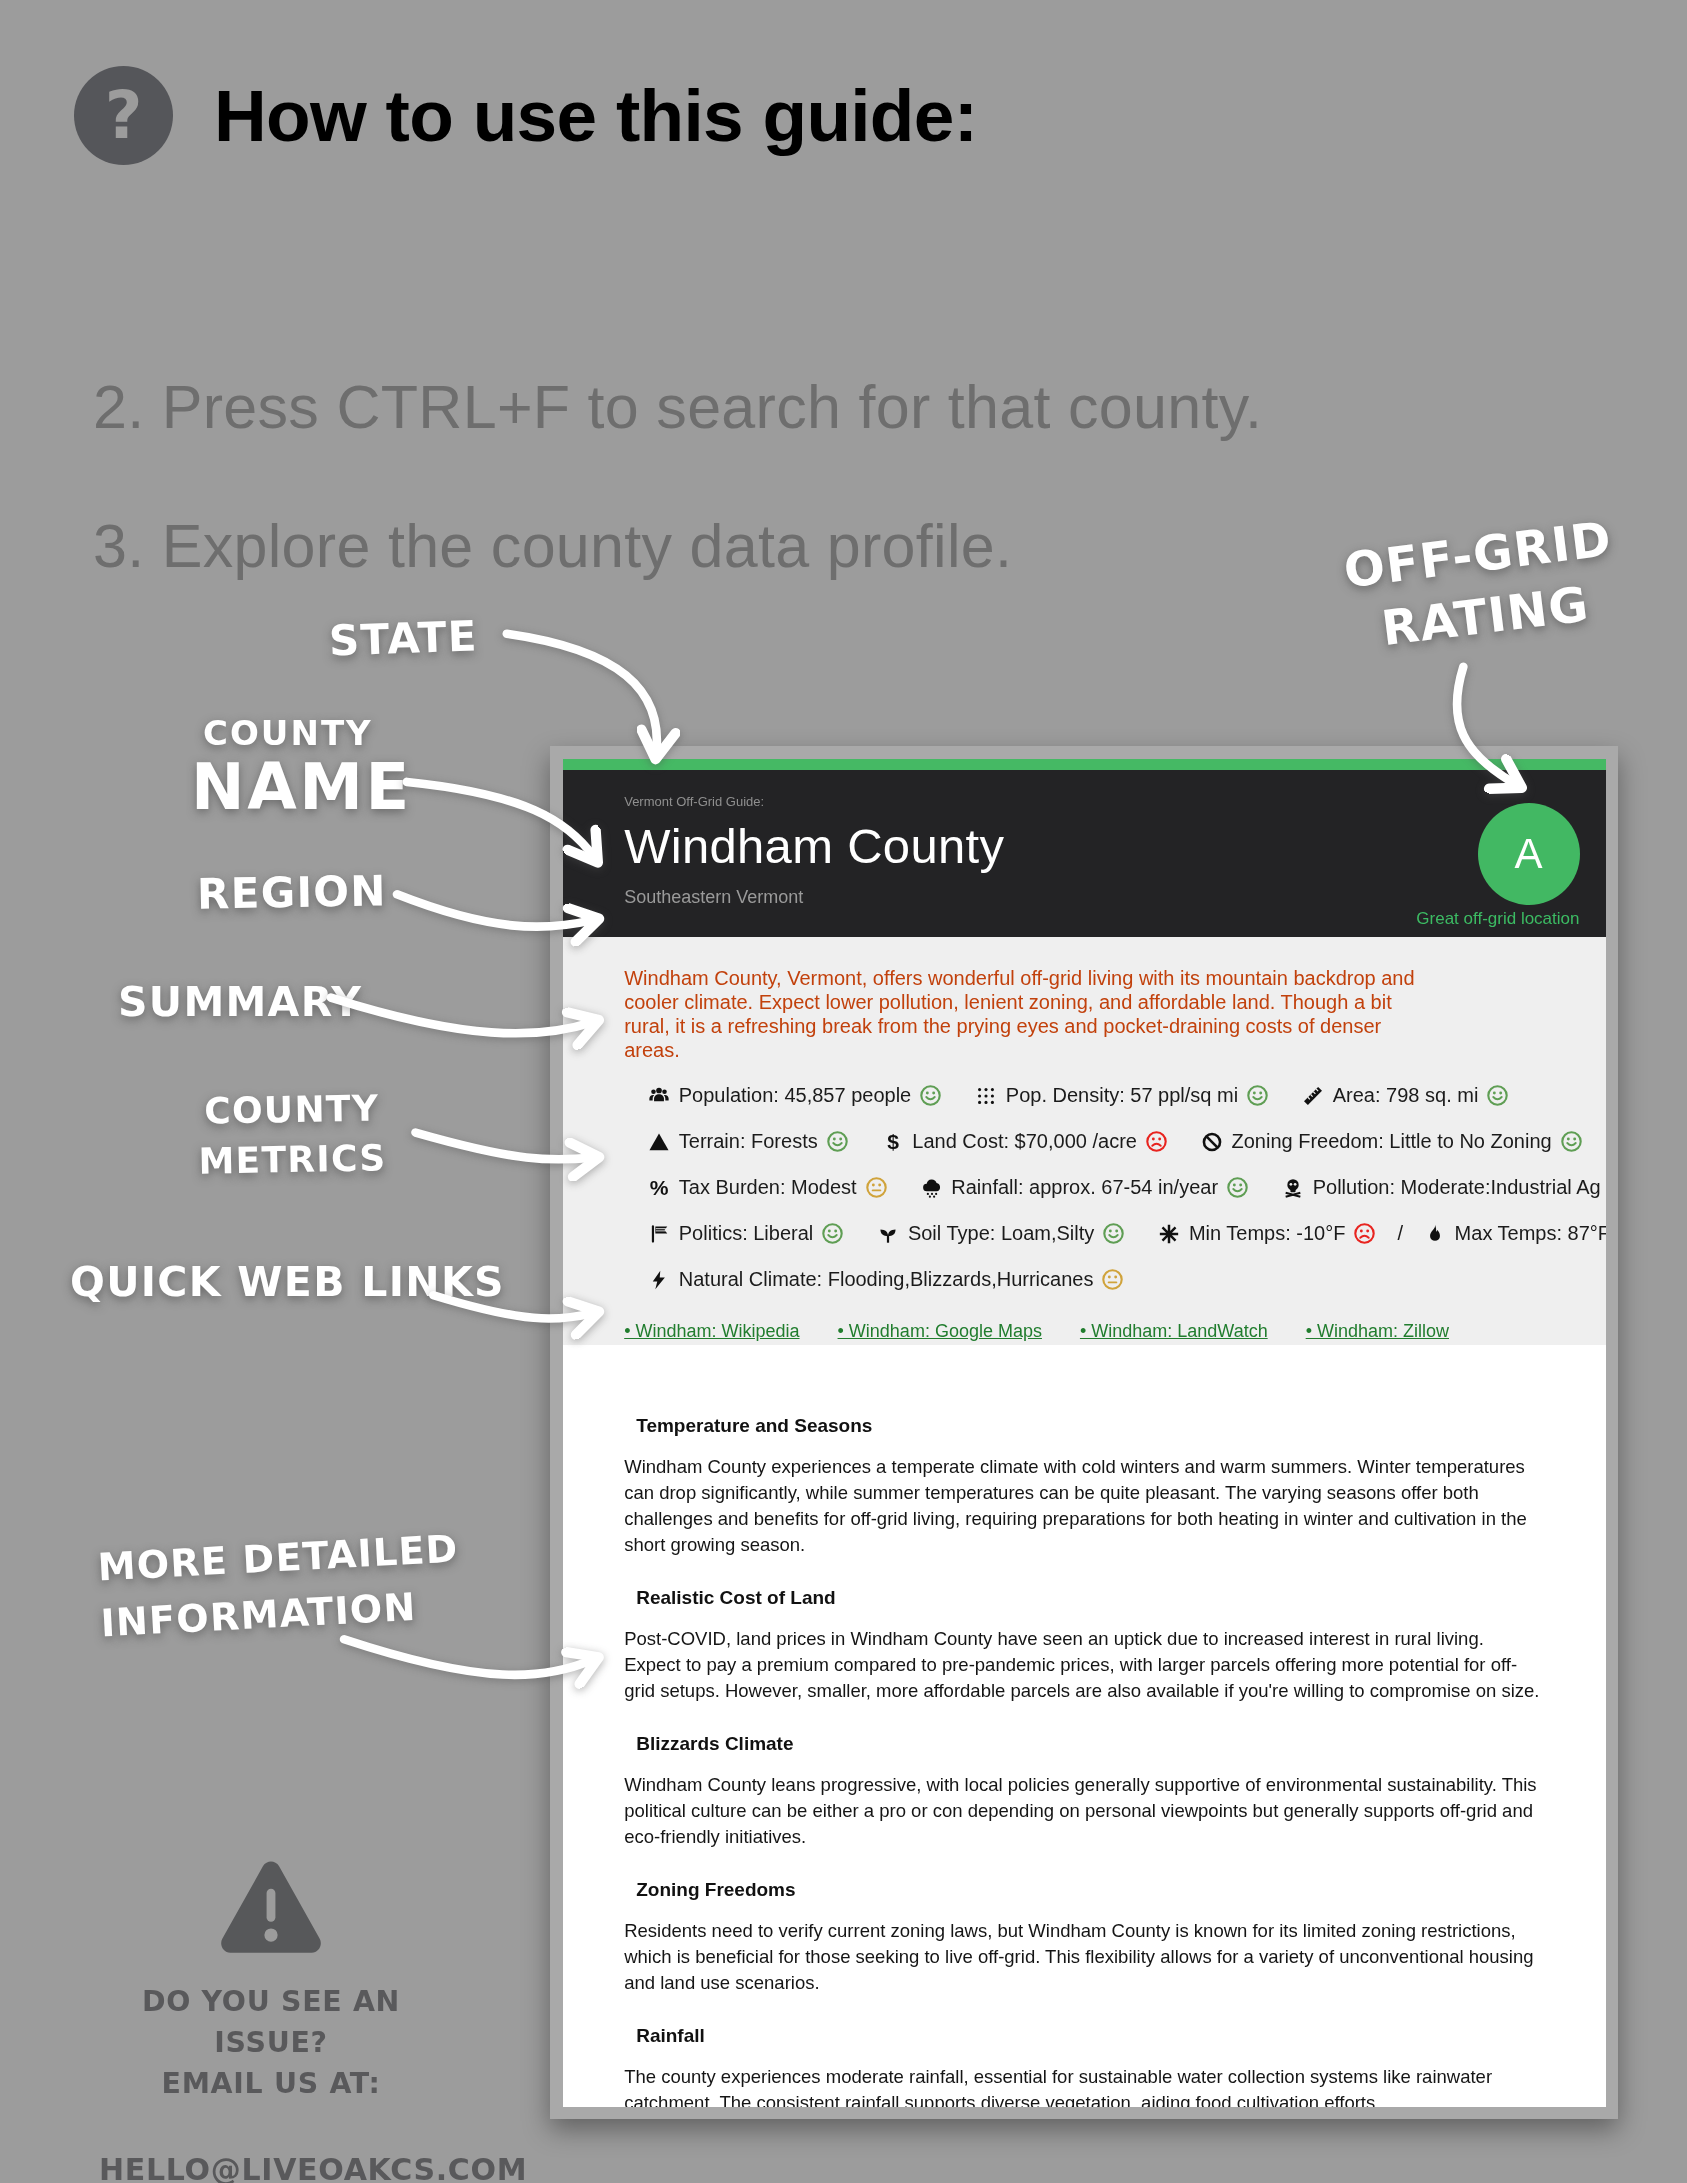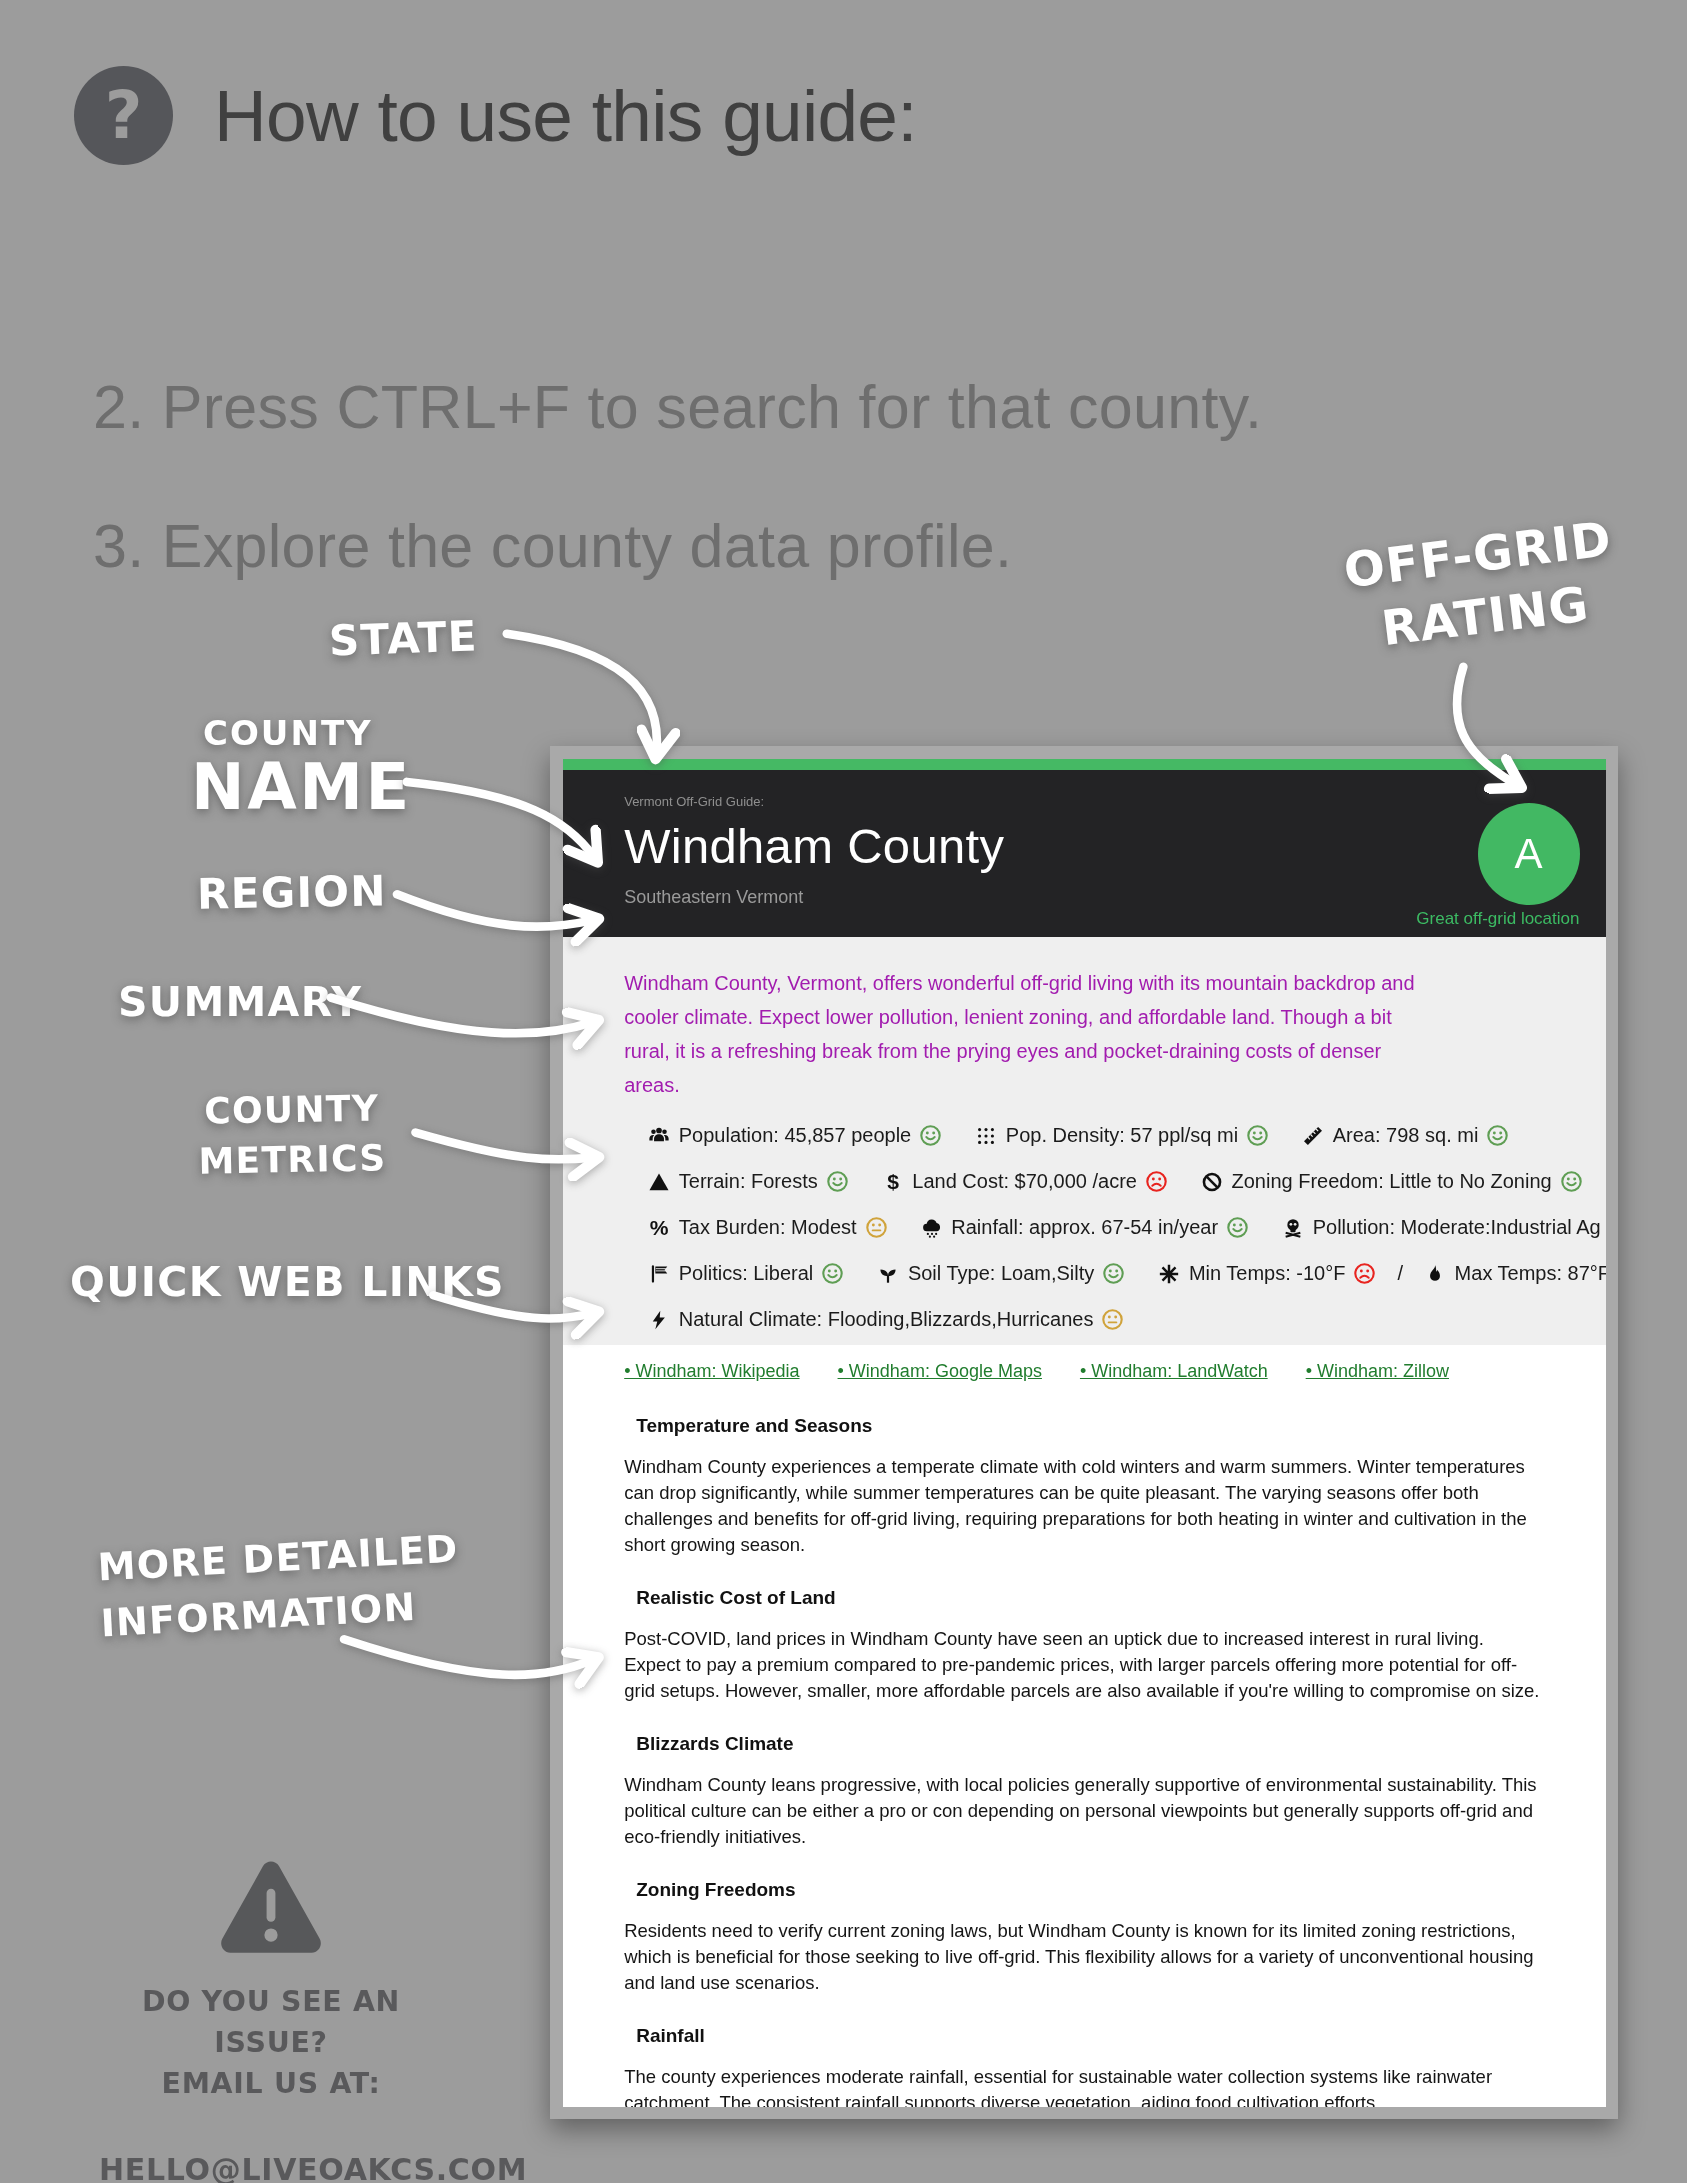--- a/index.html
+++ b/index.html
@@ -3,21 +3,21 @@
 <meta charset="utf-8">
 <style>
   html,body{margin:0;padding:0;background:#9c9c9c;}
   .page{position:relative;width:1687px;height:2183px;background:#9c9c9c;overflow:hidden;
         font-family:"Liberation Sans",sans-serif;}
   
   .help-row{position:absolute;left:74px;top:66px;display:flex;align-items:center;gap:41px;}
   .help-icon{width:99px;height:99px;border-radius:50%;background:#55565a;color:#9c9c9c;
              display:flex;align-items:center;justify-content:center;
              font-size:65px;font-weight:800;font-family:"DejaVu Sans",sans-serif;}
-  .help-title{font-size:73px;font-weight:400;color:#404040;letter-spacing:-0.7px;text-align:center;}
+  .help-title{font-size:73px;font-weight:700;color:#000000;letter-spacing:-0.7px;text-align:center;}
   .step{position:absolute;left:93px;font-size:61px;font-weight:400;color:#6e6e6e;letter-spacing:0.3px;}
   .step1{top:238px;} .step2{top:372px;} .step3{top:511px;}
   
   .note{position:absolute;color:#ffffff;font-family:"DejaVu Sans",sans-serif;font-weight:800;
         text-shadow:0 3.3px 9.3px rgba(70,70,70,.6);letter-spacing:1.3px;white-space:nowrap;}
   .note-state{left:329px;top:614px;font-size:42px;transform:rotate(-2deg);}
   .note-offgrid{right:71px;top:523px;font-size:48px;transform:rotate(-7deg);text-align:center;line-height:62px;}
   .note-countyname{left:191px;top:716px;line-height:1;}
   .note-countyname .small{font-size:34px;display:block;margin-left:12px;letter-spacing:2px;}
   .note-countyname .big{font-size:64px;display:block;margin-top:5.3px;letter-spacing:2.6px;}
@@ -38,21 +38,21 @@
   .cardpage{position:absolute;left:13.2px;top:13.2px;right:12px;bottom:12px;background:#ffffff;overflow:hidden;}
   .greenbar{height:10.6px;}
   .cardheader{position:relative;height:167px;padding:0 61px;box-sizing:border-box;}
   .guide-label{padding-top:24px;font-size:13px;color:#8f8f8f;}
   .county-title{margin-top:9.3px;font-size:49px;color:#ffffff;letter-spacing:0.3px;}
   .county-region{margin-top:13.2px;font-size:18px;color:#9a9a9a;}
   .rating-circle{position:absolute;right:26.5px;top:33px;width:102px;height:102px;border-radius:50%;
                  display:flex;align-items:center;justify-content:center;font-size:42px;color:#fff;}
   .rating-caption{position:absolute;right:26.5px;bottom:8px;font-size:17px;}
   .summary-section{padding:29px 61px 0;box-sizing:border-box;height:408px;}
-  .summary-text{font-size:20px;line-height:34px;color:#a21caf;max-width:801px;margin:0 0 22.5px;}
+  .summary-text{font-size:20px;line-height:24px;color:#c2410c;max-width:801px;margin:0 0 22.5px;}
   .metric-row{display:flex;align-items:flex-start;gap:33px;margin-bottom:23px;font-size:20px;color:#1b1b1b;
               white-space:nowrap;margin-left:24px;}
   .metric-item{display:inline-flex;align-items:center;}
   .micon{width:22px;height:22px;margin-right:8.6px;flex:0 0 auto;}
   .face{width:23px;height:23px;margin-left:8px;flex:0 0 auto;}
   .sep{font-size:20px;color:#1b1b1b;margin:0 -12px;}
   .links-row{display:flex;gap:38px;padding-top:6.6px;}
   .weblink{font-size:18px;font-weight:500;text-decoration:underline;cursor:pointer;}
   .details{padding:58px 61px 26.5px;}
   .details h3{font-size:19px;font-weight:700;color:#111;margin:12px;}

